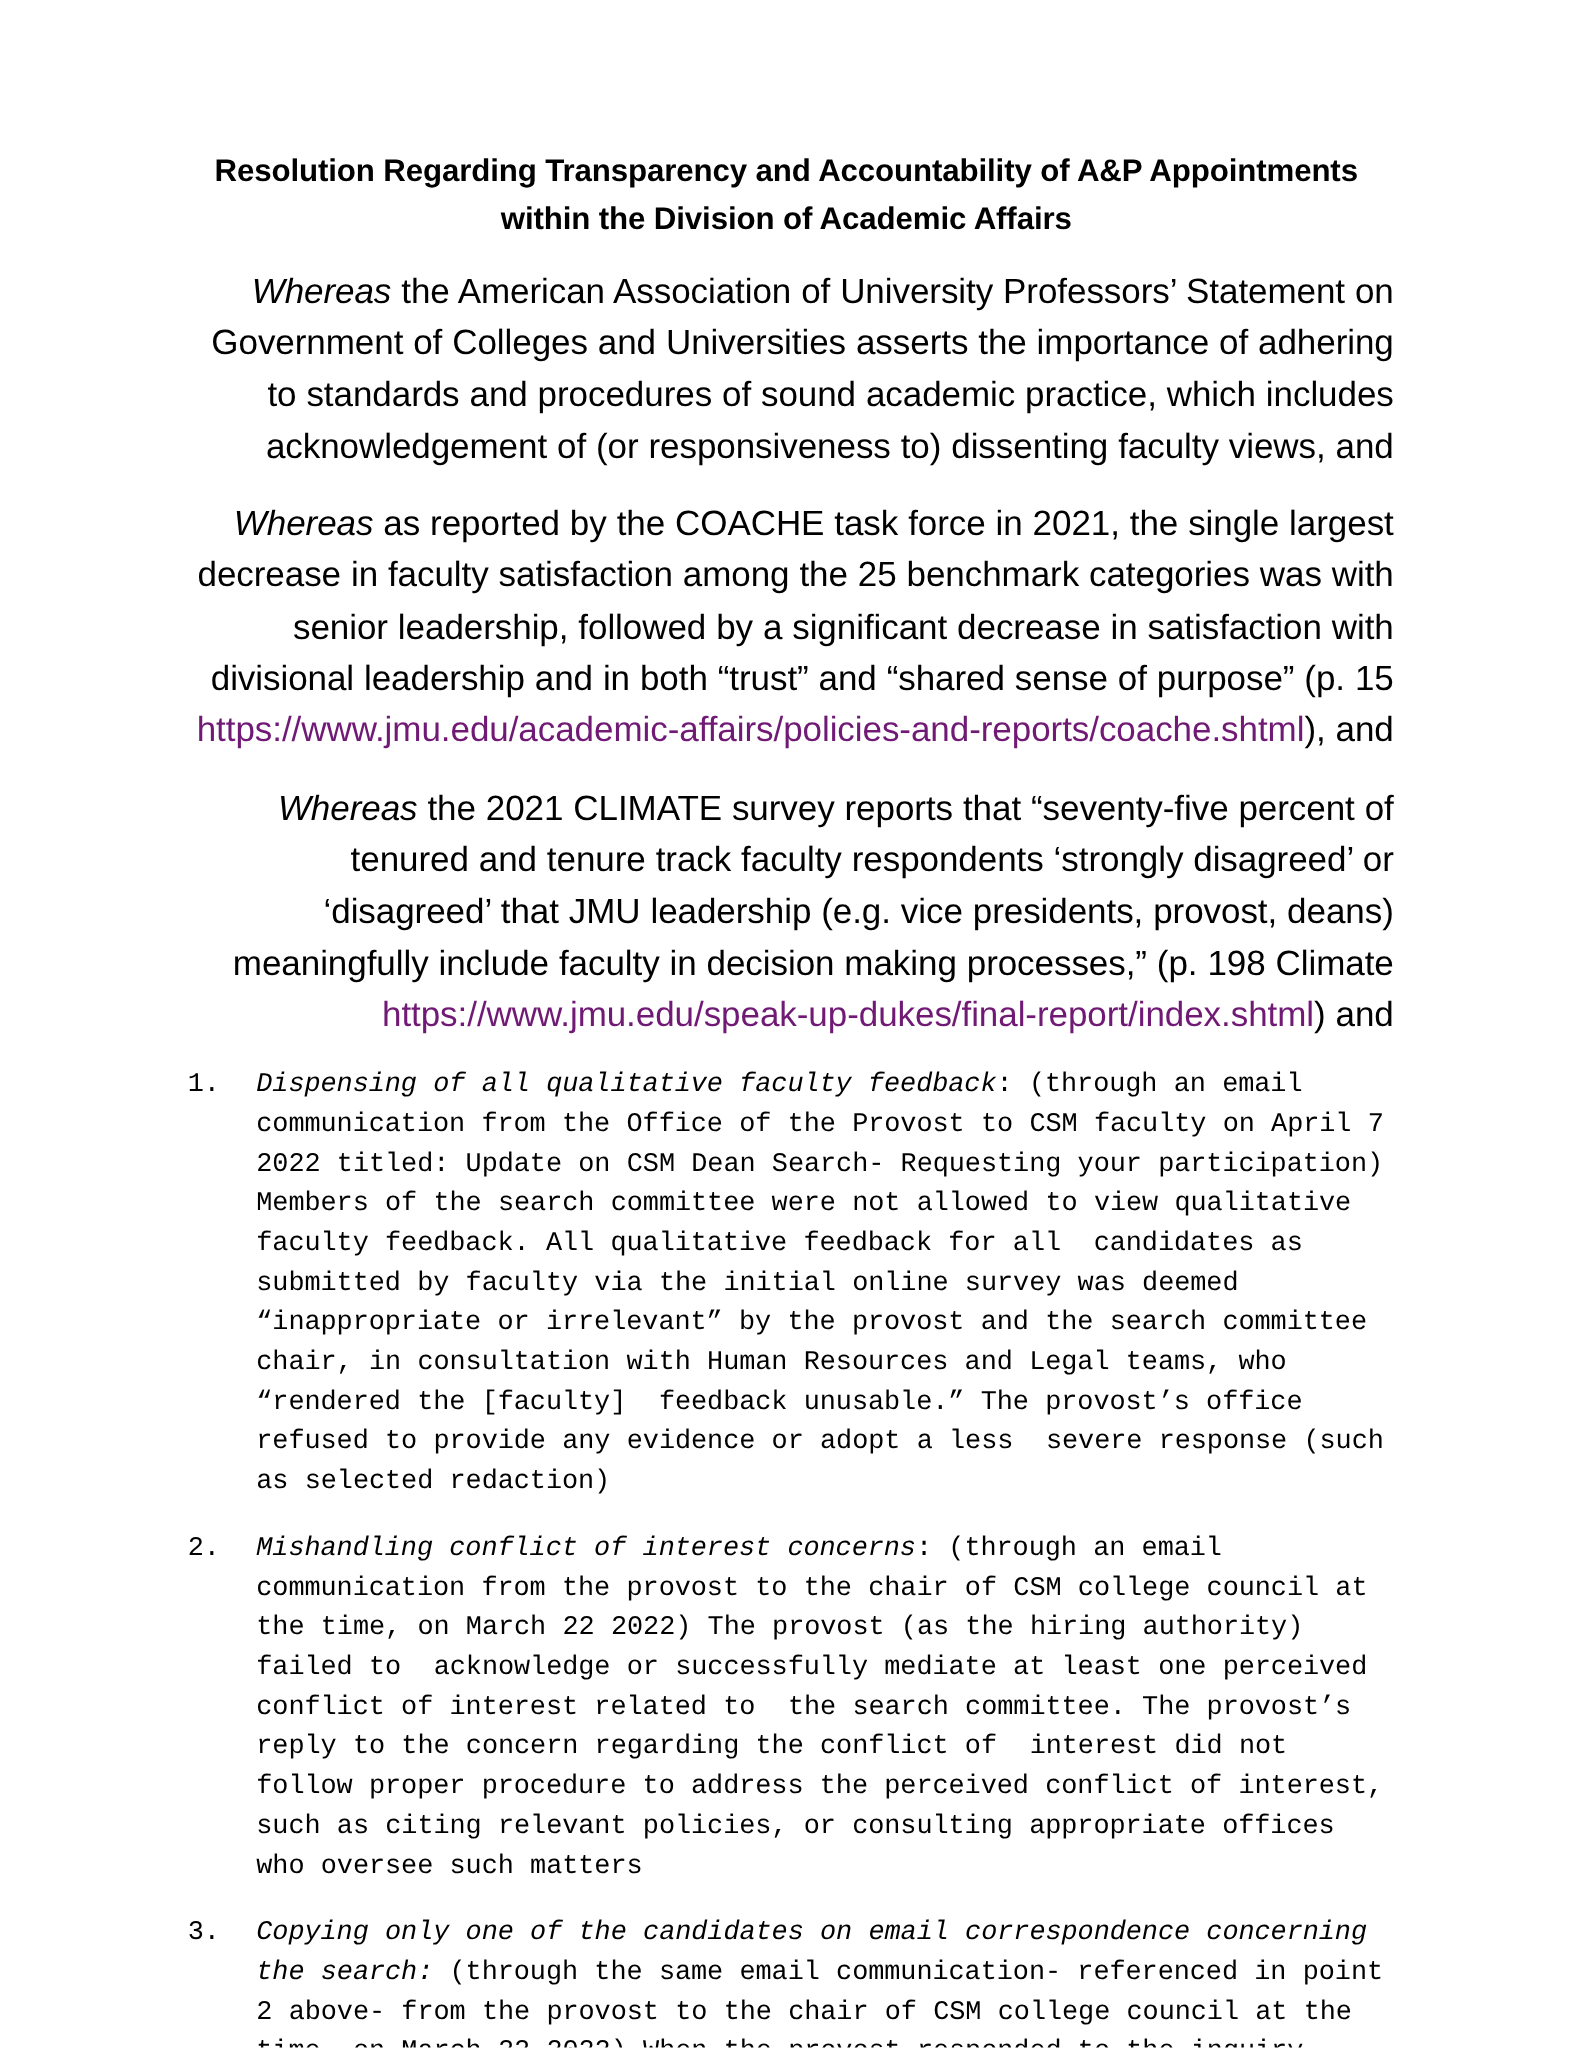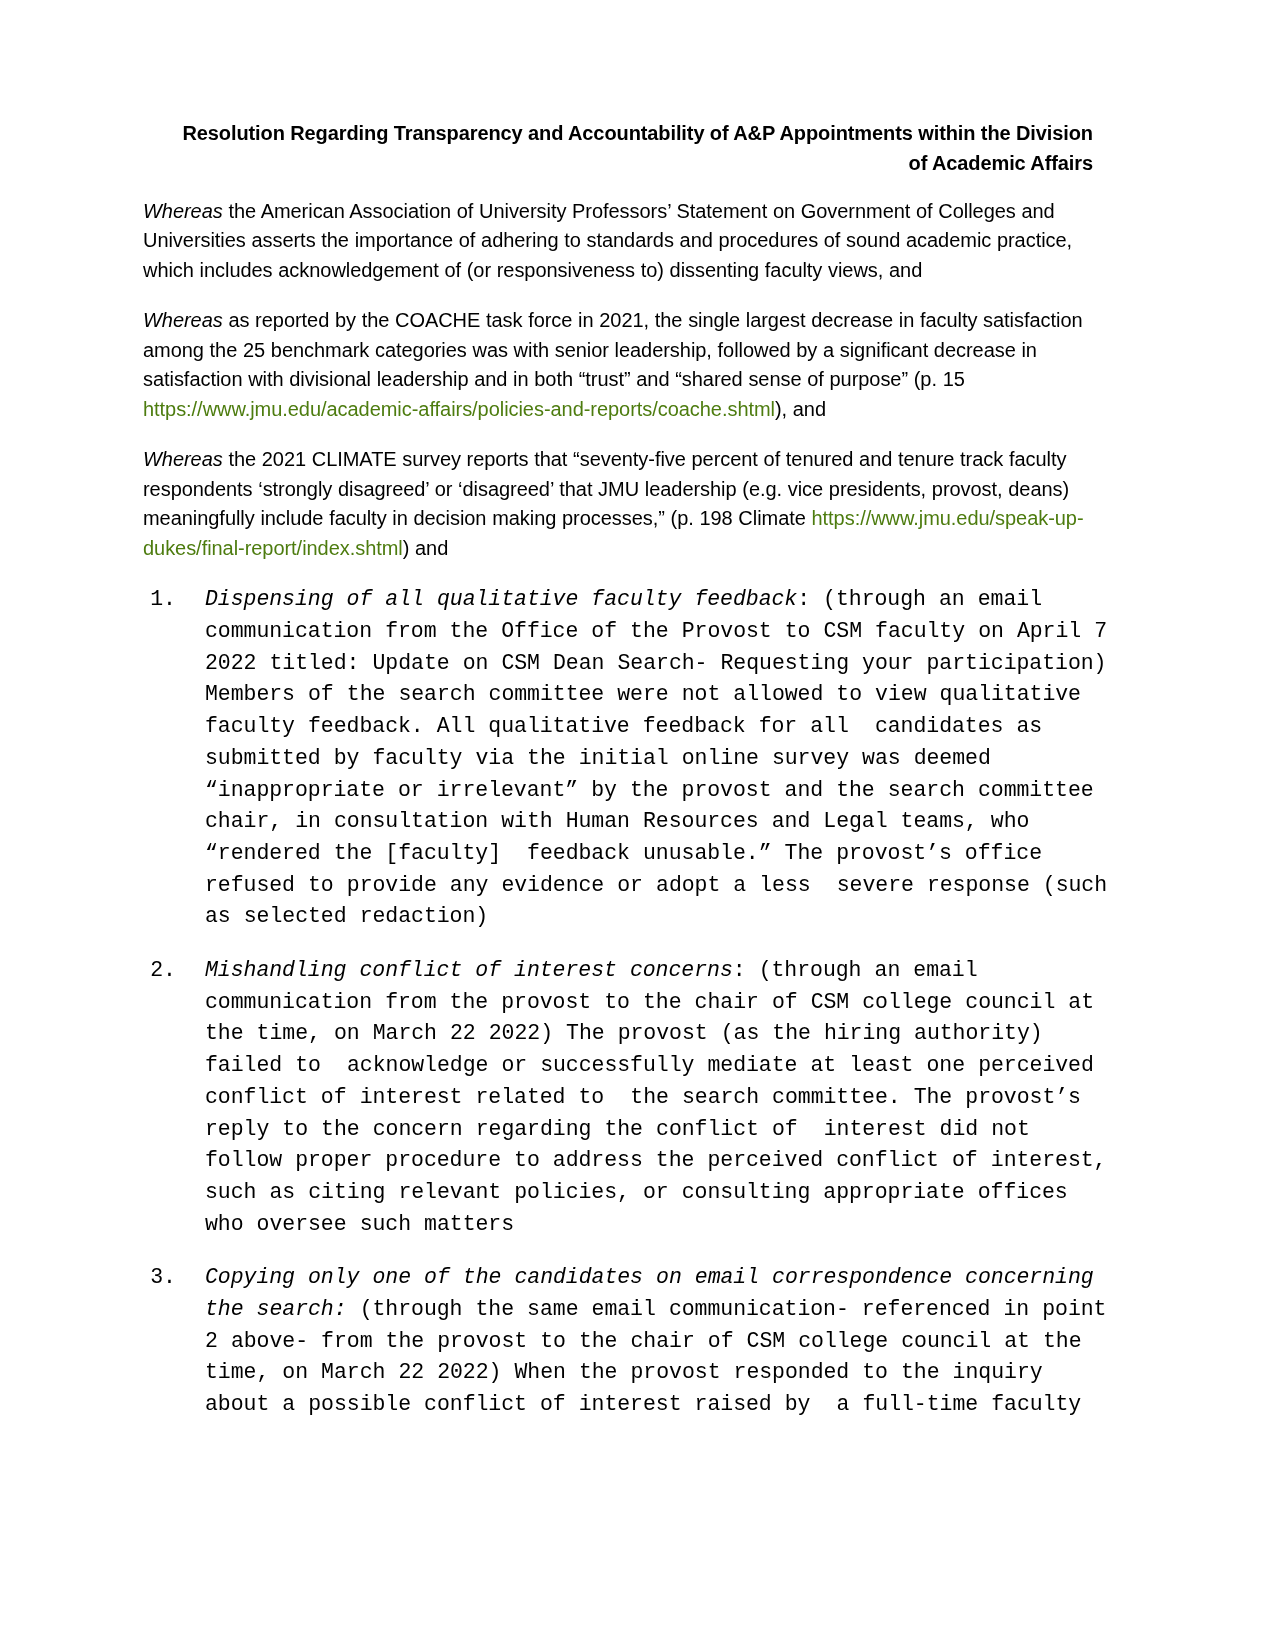--- a/index.html
+++ b/index.html
@@ -16,44 +16,44 @@
   }
   .page {
     position: relative;
     width: 1265px;
     height: 1638px;
     background: #ffffff;
     box-sizing: border-box;
     padding: 118px 150px 0 143px;
   }
   .doc-title {
-    font-size: 20px;
+    font-size: 25px;
     font-weight: bold;
-    text-align: right;
+    text-align: center;
     line-height: 1.52;
     margin: 0 0 18px 0;
     letter-spacing: -0.1px;
     padding: 0 22px;
   }
   p.clause {
-    font-size: 20px;
+    font-size: 28px;
     line-height: 1.475;
     margin: 0 0 21px 0;
-    text-align: left;
+    text-align: right;
     letter-spacing: -0.05px;
     word-spacing: 0.2px;
   }
   p.clause.last-clause {
     margin-bottom: 23px;
   }
   .kw {
     font-style: italic;
   }
   .link {
-    color: #4d7c0f;
+    color: #701a75;
     text-decoration: none;
   }
   ol.points {
     list-style: decimal;
     margin: 0;
     padding: 0 0 0 46px;
     font-size: 21.5px;
     font-family: Liberation Mono, monospace;
   }
   ol.points > li {

